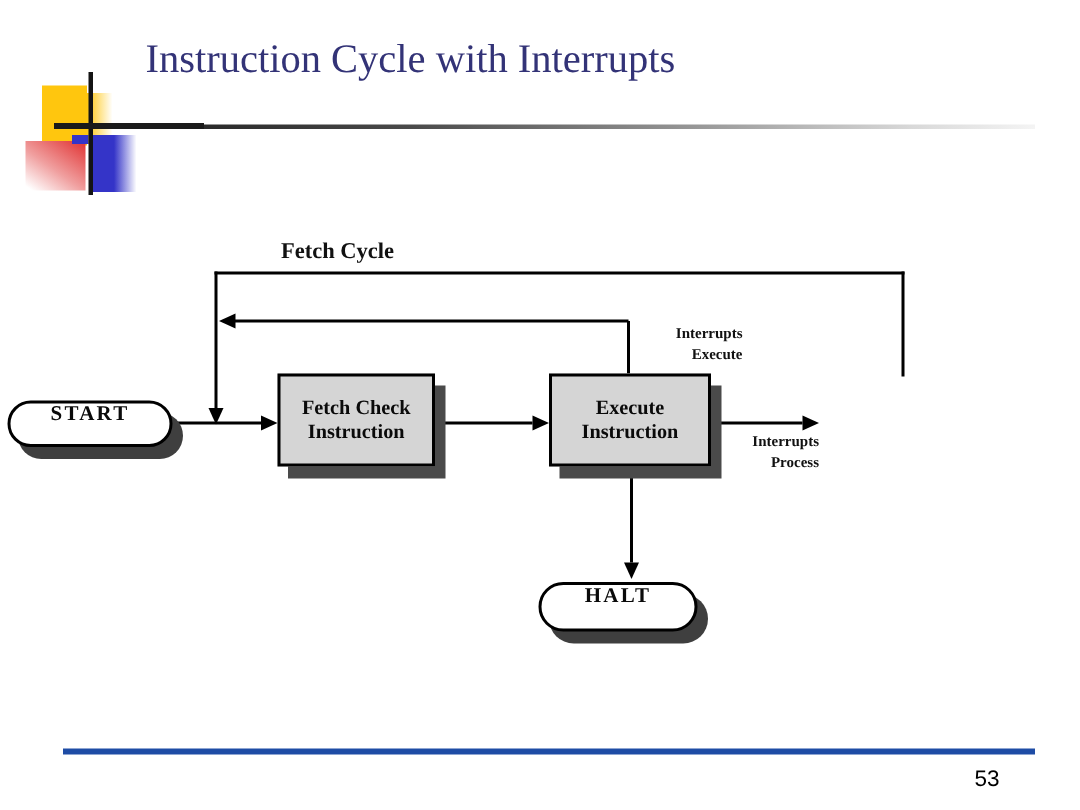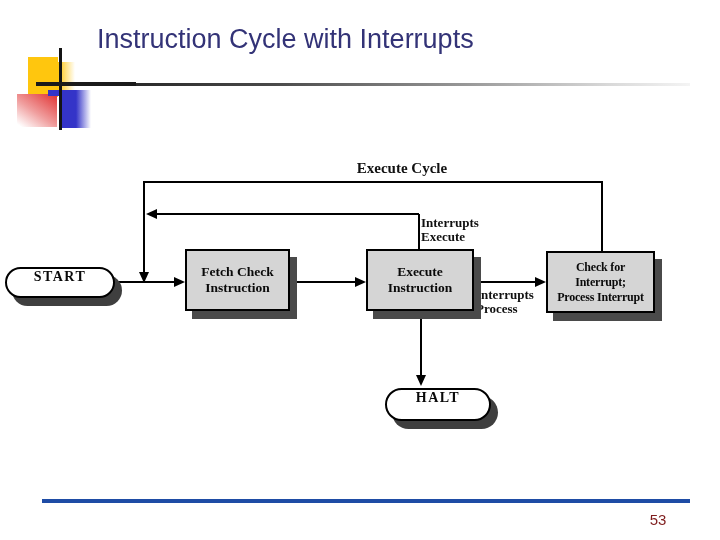--- a/index.html
+++ b/index.html
@@ -5,42 +5,42 @@
   html,body{margin:0;padding:0;background:#fff;}
   .slide{
     position:relative;width:720px;height:540px;background:#ffffff;
     overflow:hidden;font-family:"Liberation Serif",serif;
   }
   .abs{position:absolute;}
 
   
   .title{
     left:97px;top:24px;width:560px;
-    font-family:Liberation Sans, sans-serif;
+    font-family:Liberation Serif, serif;
     font-size:27px;color:#333377;letter-spacing:0px;white-space:nowrap;
   }
 
   
   .d-yellow{left:28px;top:57px;width:30px;height:40px;background:#ffc60e;}
   .d-yellow-fade{left:58px;top:62px;width:17px;height:34px;
     background:linear-gradient(to right,#ffc60e,rgba(255,198,14,0));}
   .d-red{left:17px;top:94px;width:40px;height:33px;
     background:linear-gradient(215deg,#e23b3b 5%,#f09f9f 55%,#ffffff 95%);}
   .d-blue-strip{left:48px;top:90px;width:11px;height:6px;background:#3434c8;}
   .d-blue{left:62px;top:90px;width:14px;height:38px;background:#3434c8;}
   .d-blue-fade{left:76px;top:90px;width:15px;height:38px;
     background:linear-gradient(to right,#3434c8,#ffffff);}
   .d-vline{left:59px;top:48px;width:3px;height:82px;background:#141414;}
   .d-hline-black{left:36px;top:82px;width:100px;height:4px;background:#1a1a1a;}
   .d-hline-grad{left:136px;top:83px;width:554px;height:3px;
     background:linear-gradient(to right,#2a2a2a 0%,#4a4a4a 25%,#999 60%,#d8d8d8 85%,#f4f4f4 100%);}
 
   
   .cycle-label{top:160px;height:18px;font-weight:bold;font-size:15px;color:#111;text-align:center;white-space:nowrap;}
-  .edge-label{font-weight:bold;font-size:13px;line-height:14px;color:#111;text-align:left;white-space:nowrap;}
+  .edge-label{font-weight:bold;font-size:10px;line-height:14px;color:#111;text-align:right;white-space:nowrap;}
 
   
   .hline{background:#000;height:2px;}
   .vline{background:#000;width:2px;}
 
   
   .arr-right{width:0;height:0;border-top:5px solid transparent;border-bottom:5px solid transparent;border-left:11px solid #000;}
   .arr-left{width:0;height:0;border-top:5px solid transparent;border-bottom:5px solid transparent;border-right:11px solid #000;}
   .arr-down{width:0;height:0;border-left:5px solid transparent;border-right:5px solid transparent;border-top:11px solid #000;}
 
@@ -60,40 +60,40 @@
     background:#ffffff;border:2px solid #000;border-radius:17px;
     box-shadow:7px 8px 0 #3f3f3f;
     display:flex;align-items:flex-start;justify-content:center;
     font-weight:bold;font-size:14px;letter-spacing:1.5px;color:#0a0a0a;
     box-sizing:border-box;
   }
 
   
   .footer-line{left:42px;top:499px;width:648px;height:4px;background:#1e4ca5;}
   .page-number{left:638px;top:511px;width:40px;text-align:center;
-    font-family:"Liberation Sans",sans-serif;font-size:15px;color:#7f1d1d;}
+    font-family:"Liberation Sans",sans-serif;font-size:15px;color:#000000;}
 </style>
 </head>
 <body>
 
 <div class="slide">
 
   <div class="abs d-yellow"></div>
   <div class="abs d-yellow-fade"></div>
   <div class="abs d-red"></div>
   <div class="abs d-blue-strip"></div>
   <div class="abs d-blue"></div>
   <div class="abs d-blue-fade"></div>
   <div class="abs d-vline"></div>
   <div class="abs d-hline-black"></div>
   <div class="abs d-hline-grad"></div>
 
   <div class="abs title">Instruction Cycle with Interrupts</div>
 
-  <div class="abs cycle-label" style="left:337px;width:130px;">Execute Cycle</div>
+  <div class="abs cycle-label" style="left:160px;width:130px;">Fetch Cycle</div>
 
   <div class="abs hline" style="left:143px;top:181px;width:460px;"></div>
   <div class="abs vline" style="left:601px;top:181px;height:70px;"></div>
   <div class="abs vline" style="left:143px;top:181px;height:92px;"></div>
   <div class="abs arr-down" style="left:139px;top:272px;"></div>
 
   <div class="abs hline" style="left:156px;top:213px;width:263px;"></div>
   <div class="abs arr-left" style="left:146px;top:209px;"></div>
   <div class="abs vline" style="left:418px;top:214px;height:35px;"></div>
 
@@ -114,34 +114,29 @@
     <div>Execute</div>
   </div>
   <div class="abs edge-label" style="left:476px;top:288px;width:70px;">
     <div>Interrupts</div>
     <div>Process</div>
   </div>
 
   <div class="abs terminal" style="left:5px;top:267px;width:110px;height:31px;">
     <span>START</span>
   </div>
-  <div class="abs terminal" style="left:385px;top:388px;width:106px;height:33px;">
+  <div class="abs terminal" style="left:359px;top:388px;width:106px;height:33px;">
     <span>HALT</span>
   </div>
 
   <div class="abs pbox" style="left:185px;top:249px;width:105px;height:62px;">
     <div>Fetch Check</div>
     <div>Instruction</div>
   </div>
   <div class="abs pbox" style="left:366px;top:249px;width:108px;height:62px;">
     <div>Execute</div>
     <div>Instruction</div>
   </div>
-  <div class="abs pbox small-text" style="left:546px;top:251px;width:109px;height:62px;">
-    <div>Check for</div>
-    <div>Interrupt;</div>
-    <div>Process Interrupt</div>
-  </div>
 
   <div class="abs footer-line"></div>
   <div class="abs page-number">53</div>
 
 </div>
 
 </body></html>

